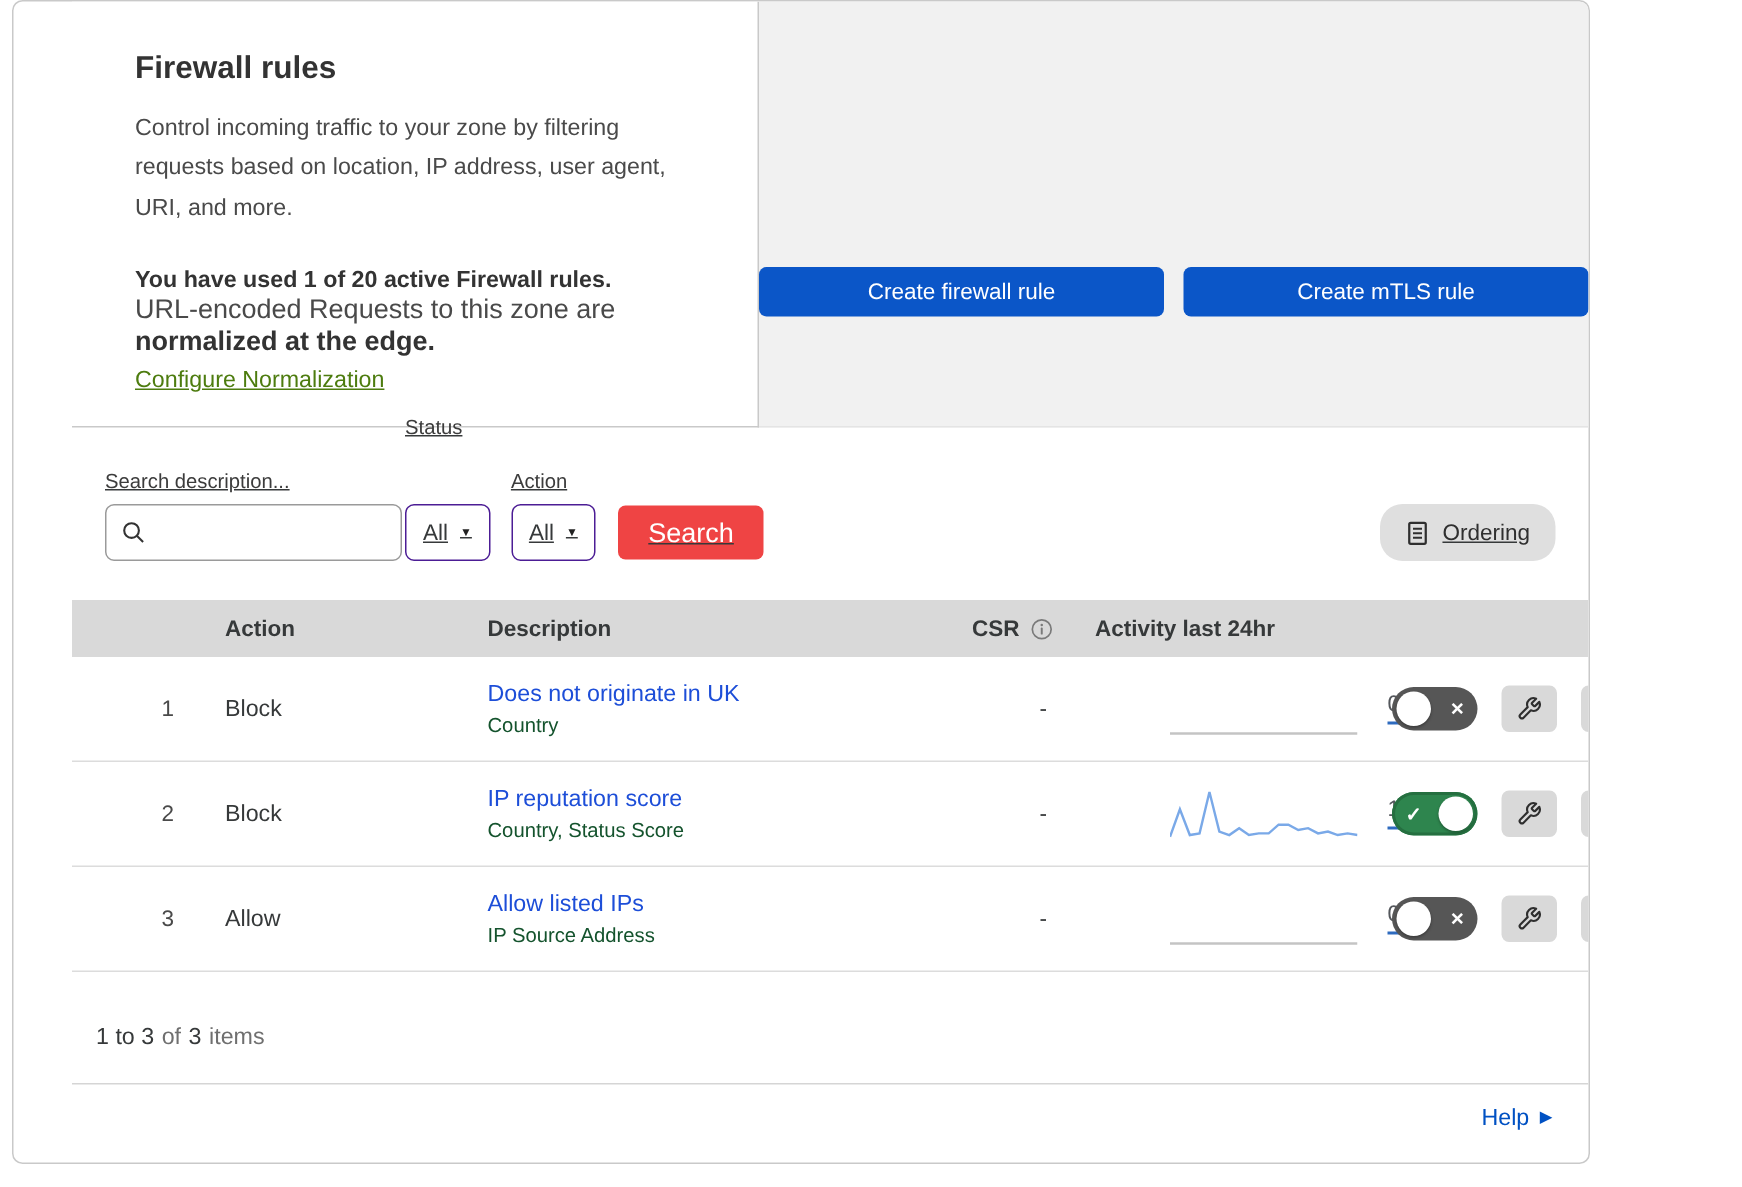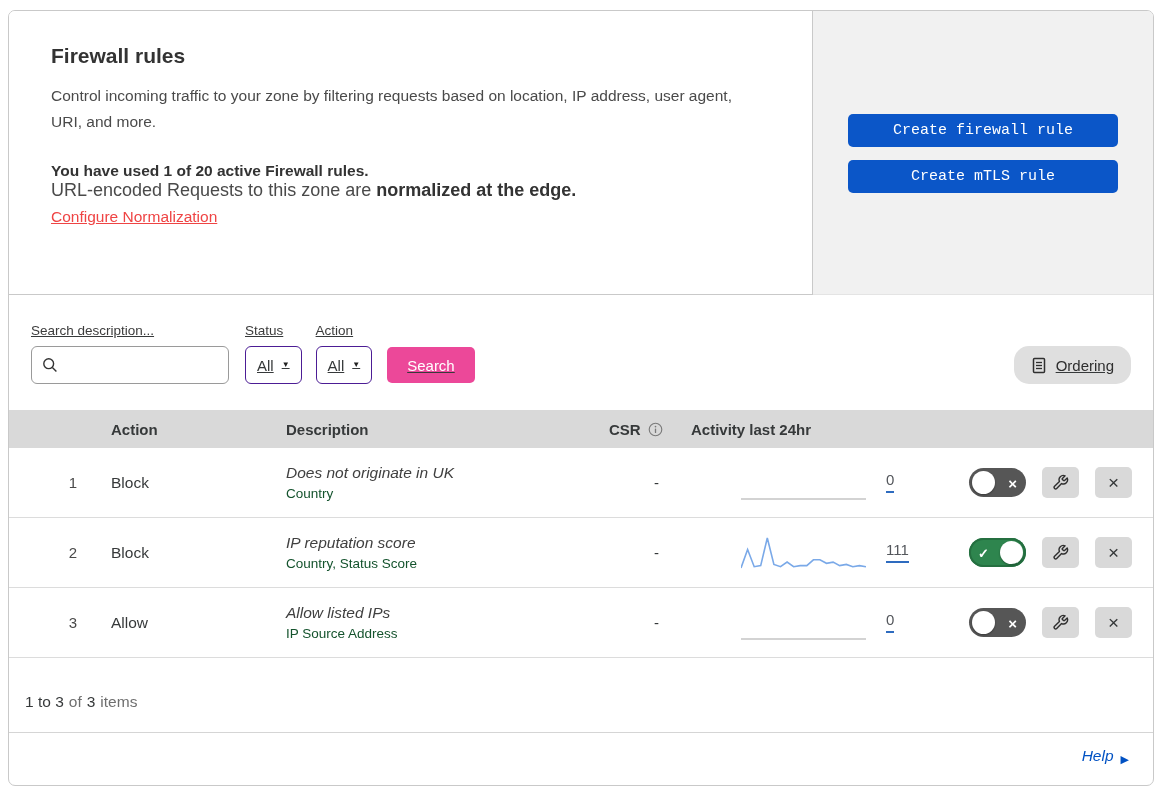--- a/index.html
+++ b/index.html
@@ -1,67 +1,67 @@
 <!DOCTYPE html>
 <html><head>
 <meta charset="utf-8">
 <style>
   * { box-sizing: border-box; margin: 0; padding: 0; }
   html,body { background:#fff; width:1161px; height:791px;
     font-family:"Liberation Sans","DejaVu Sans",sans-serif; color:#36393a; }
-  .card { position:absolute; left:8px; top:10px; width:1146px; height:776px;
-    background:#fff; border:1px solid #c9c9c9; border-radius:7px; overflow:hidden; }
+  .card { position:absolute; left:8px; top:0; width:1052px; height:776px;
+    background:#fff; border:1px solid #c9c9c9; border-radius:7px; overflow:hidden;padding-left:39px; }
 
   
   .top { display:flex; height:284px; }
   .intro { width:804px; border-right:1px solid #c9c9c9; border-bottom:1px solid #c9c9c9;
     padding:33px 42px; background:#fff; }
   .intro h1 { font-size:21px; font-weight:600; color:#333; margin-bottom:15px; }
   .intro .desc { font-size:15.5px; line-height:1.7; color:#4a4a4a; max-width:705px; }
   .intro .usage { margin-top:26px; font-size:15.5px; font-weight:700; color:#333; }
   .intro .norm { font-size:18px; color:#4a4a4a; }
   .intro .norm b { color:#333; }
-  .link { color:#ef4444; text-decoration:underline; font-size:15.5px; cursor:pointer; }
+  .link { color:#4d7c0f; text-decoration:underline; font-size:15.5px; cursor:pointer; }
   .intro .cfg { display:inline-block; margin-top:7px; }
   .cta-panel { flex:1; background:#f1f1f1; border-bottom:1px solid #e4e4e4;
-    display:flex; flex-direction:column; align-items:center; padding-top:103px; gap:13px;font-family:Liberation Mono, monospace; }
+    display:flex; flex-direction:row; align-items:center; padding-top:103px; gap:13px; }
   .btn-blue { width:270px; height:33px; background:#0b56c8; color:#fff; border:none;
     border-radius:5px; font-size:15px; font-family:inherit; cursor:pointer; }
 
   
   .filterbar { display:flex; align-items:flex-end; padding:20px 22px 26px 22px; height:115px;text-decoration:underline; }
   .fgroup { display:flex; flex-direction:column; }
   .flabel { font-size:13.5px; color:#3c3c3c; margin-bottom:8px; }
   .searchbox { width:198px; height:38px; border:1px solid #9a9a9a; border-radius:6px;
     display:flex; align-items:center; padding-left:10px; background:#fff; }
   .searchbox input { border:none; outline:none; width:150px; font-size:15px;
     font-family:inherit; margin-left:8px; background:transparent; }
   .select { height:38px; border:1px solid #4c1d95; border-radius:6px; background:#fff;
     display:flex; align-items:center; gap:8px; padding:0 11px; font-size:15px;
     color:#36393a; cursor:pointer; }
   .caret { font-size:8px; color:#222; line-height:1; }
-  .ml16 { margin-left:16px; } .ml14 { margin-left:14px; }
+  .ml16 { margin-left:2px;gap:36px; } .ml14 { margin-left:14px; }
   .btn-search { height:36px; padding:0 20px; margin-left:15px; margin-bottom:1px;
-    background:#ec4899; color:#fff; border:none; border-radius:5px; font-size:15px;
+    background:#ef4444; color:#fff; border:none; border-radius:5px; font-size:18px;
     font-family:inherit; cursor:pointer; }
   .btn-ordering { margin-left:auto; height:38px; padding:0 17px; background:#dfdfdf;
     border:none; border-radius:15px; font-size:15px; color:#2f2f2f; font-family:inherit;
     display:flex; align-items:center; gap:9px; cursor:pointer; }
 
   
   .t-grid { display:grid; grid-template-columns:76px 175px 323px 82px 224px 1fr;
     align-items:center; }
   .thead { background:#d9d9d9; height:38px; }
   .th { padding-left:26px; font-size:15px; font-weight:700; color:#36393a;
     display:flex; align-items:center; gap:7px; }
   .row { height:70px; border-bottom:1px solid #dcdcdc; }
   .td-num { text-align:right; padding-right:8px; font-size:15px; color:#4a4a4a; }
   .td-action { padding-left:26px; font-size:15.5px; color:#36393a; }
   .td-desc { padding-left:26px; }
-  .desc-title { font-size:15.5px; color:#404040;font-style:italic; }
+  .desc-title { font-size:15.5px; color:#1d4ed8; }
   .desc-sub { font-size:13.5px; color:#14532d; margin-top:4px; }
   .td-csr { text-align:right; padding-right:6px; font-size:15px; color:#36393a; }
   .td-activity { padding-left:76px; display:flex; align-items:center; gap:20px; height:100%; }
   .spark { width:125px; height:40px; }
   .count-link { font-size:15px; color:#54575c; text-decoration:none;
     border-bottom:2px solid #2e6bbf; padding-bottom:2px; line-height:1.1; cursor:pointer; }
   .td-controls { display:flex; justify-content:flex-end; align-items:center;
     gap:16px; padding-right:21px; }
   .icon-btn { width:37px; height:31px; background:#d9d9d9; border:none; border-radius:5px;
     display:flex; align-items:center; justify-content:center; cursor:pointer;
@@ -80,21 +80,21 @@
   .toggle.on .mark { left:9px; }
 
   
   .tfoot { height:75px; display:flex; align-items:center; padding:14px 16px 0 16px;
     border-bottom:1px solid #d5d5d5; font-size:15.5px; }
   .tfoot .b { font-weight:400; color:#36393a; }
   .tfoot .g { color:#6f6f6f; margin:0 5px; }
   .helpbar { height:45px; display:flex; align-items:center; justify-content:flex-end;
     padding-right:24px; }
   .help-link { color:#0051c3; font-size:15.5px; text-decoration:none; display:flex;
-    align-items:flex-end; gap:7px; cursor:pointer;font-style:italic; }
+    align-items:center; gap:7px; cursor:pointer; }
   .help-link .tri { font-size:11px; line-height:1; }
   svg { display:block; }
 </style>
 </head>
 <body>
 
 <div class="card">
 
   <div class="top">
     <div class="intro">

